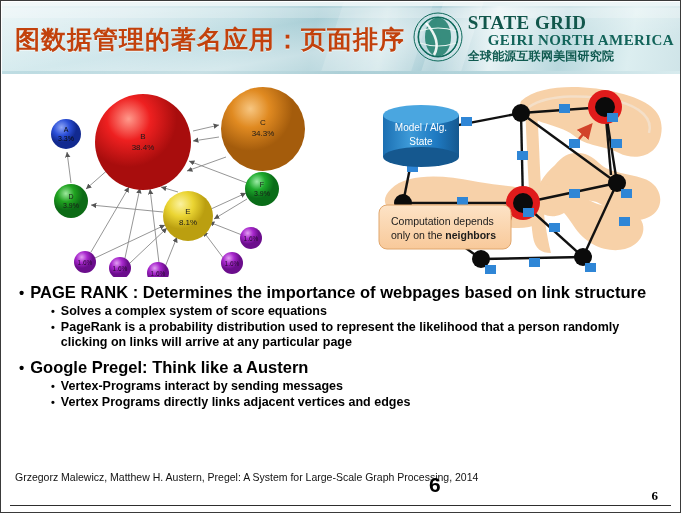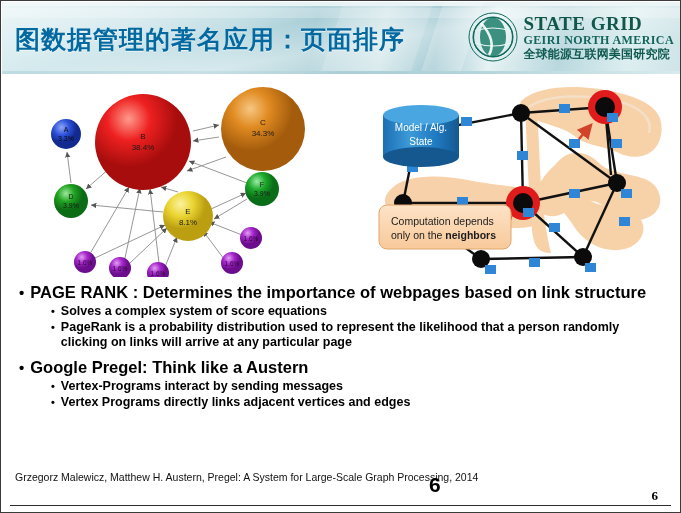--- a/index.html
+++ b/index.html
@@ -15,31 +15,31 @@
           overflow:hidden;}
   .header:after{content:"";position:absolute;left:0;top:0;width:100%;height:100%;
           background:linear-gradient(170deg,rgba(255,255,255,.55) 0%,rgba(255,255,255,0) 38%,
                      rgba(255,255,255,.35) 55%,rgba(255,255,255,0) 80%);}
   .hdr-stripe{position:absolute;background:rgba(255,255,255,.45);}
   .hdr-top-line{position:absolute;left:0;top:0;width:100%;height:4px;background:#e4f1f3;}
   .hdr-bot-line{position:absolute;left:0;bottom:0;width:100%;height:3px;
                 background:linear-gradient(90deg,#bfdde3,#9cc6cf,#d8ebee);}
 
   .slide-title{position:absolute;left:14px;top:22px;font-size:25px;font-weight:bold;
-               color:#0369a1;letter-spacing:1px;z-index:5;white-space:nowrap;
+               color:#c2410c;letter-spacing:1px;z-index:5;white-space:nowrap;
                text-shadow:0 1px 0 rgba(255,255,255,.6);}
 
   
   .logo{position:absolute;right:6px;top:6px;height:60px;display:flex;align-items:center;z-index:6;}
   .logo-mark{width:52px;height:52px;position:relative;flex:0 0 auto;}
   .logo-text{margin-left:4px;text-align:left;line-height:1;}
   .logo-l1{font-family:"Liberation Serif",serif;font-weight:bold;font-size:19px;
            color:#11564b;letter-spacing:.5px;}
-  .logo-l2{font-family:"Liberation Serif",serif;font-weight:bold;font-size:12px;
-           color:#13645a;letter-spacing:.4px;margin-top:1px;}
+  .logo-l2{font-family:"Liberation Serif",serif;font-weight:bold;font-size:15px;
+           color:#13645a;letter-spacing:.4px;margin-top:1px;margin-left:20px;}
   .logo-l3{font-size:12px;font-weight:bold;color:#0f5a50;margin-top:2px;letter-spacing:.2px;}
 
   
   .pr-graph{position:absolute;left:22px;top:78px;width:318px;height:198px;}
   .pr-graph svg{display:block;}
 
   
   .pg-graph{position:absolute;left:372px;top:76px;width:306px;height:200px;}
   .pg-graph svg{display:block;}
 

